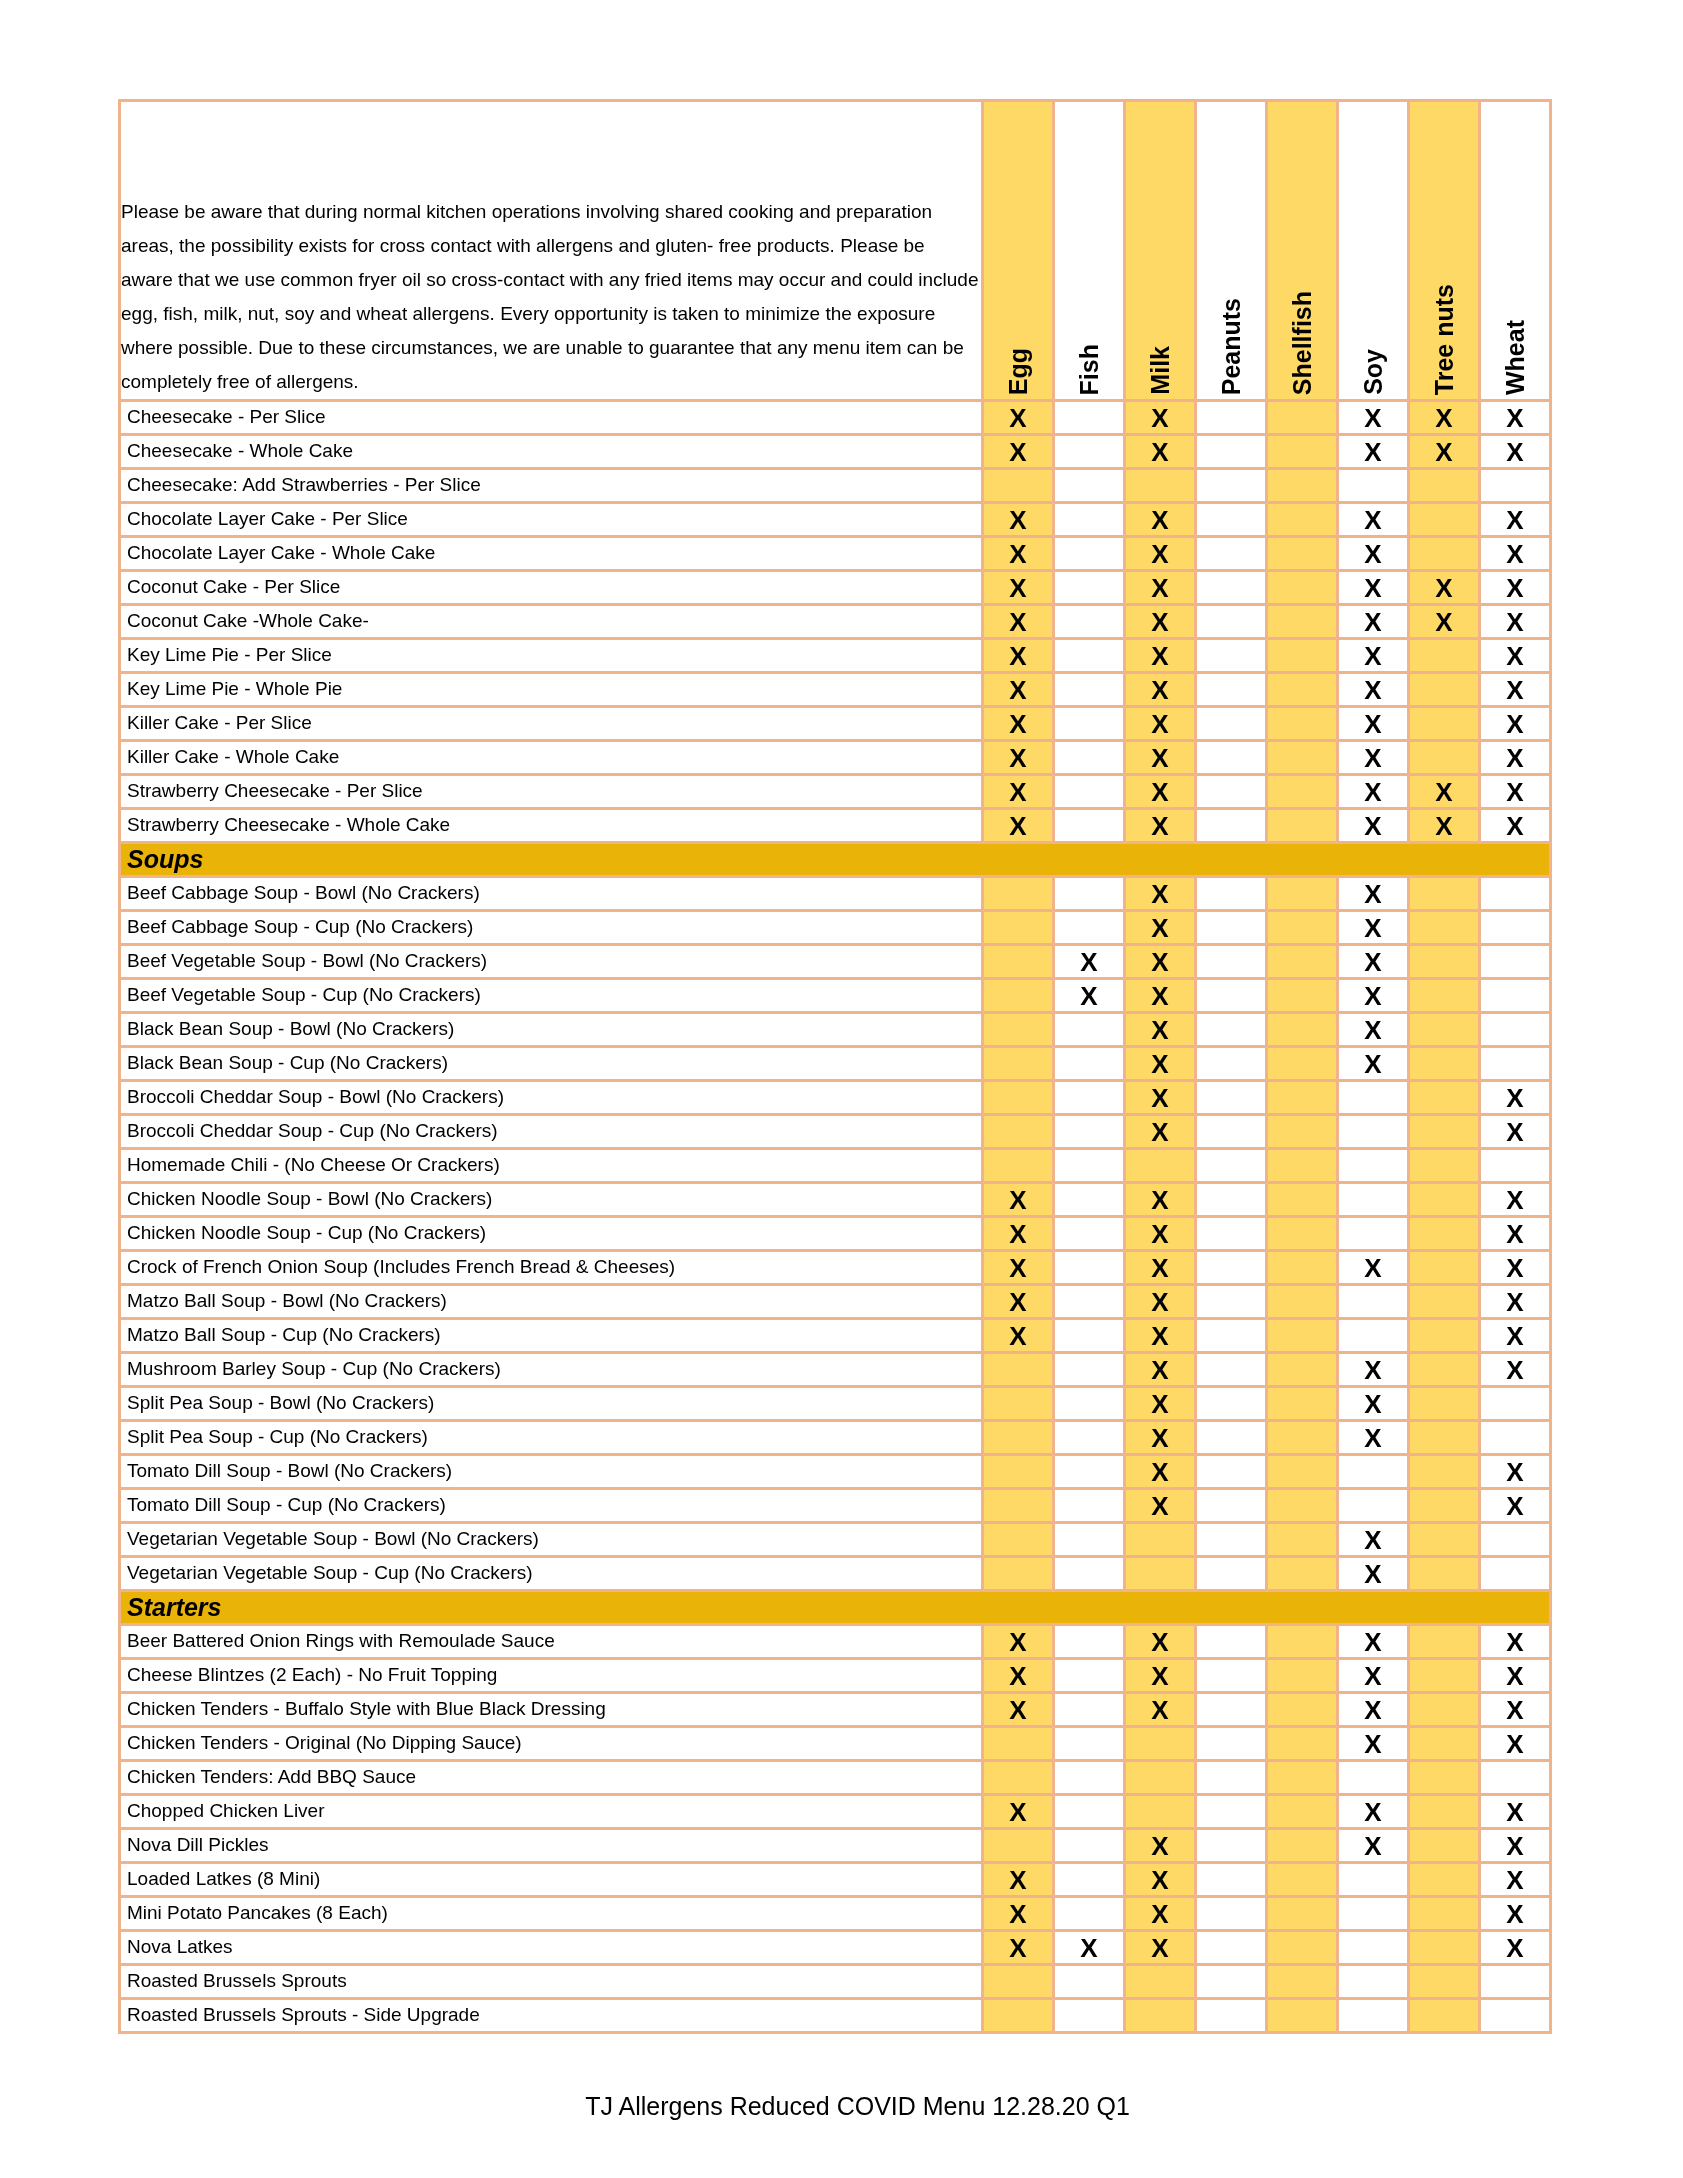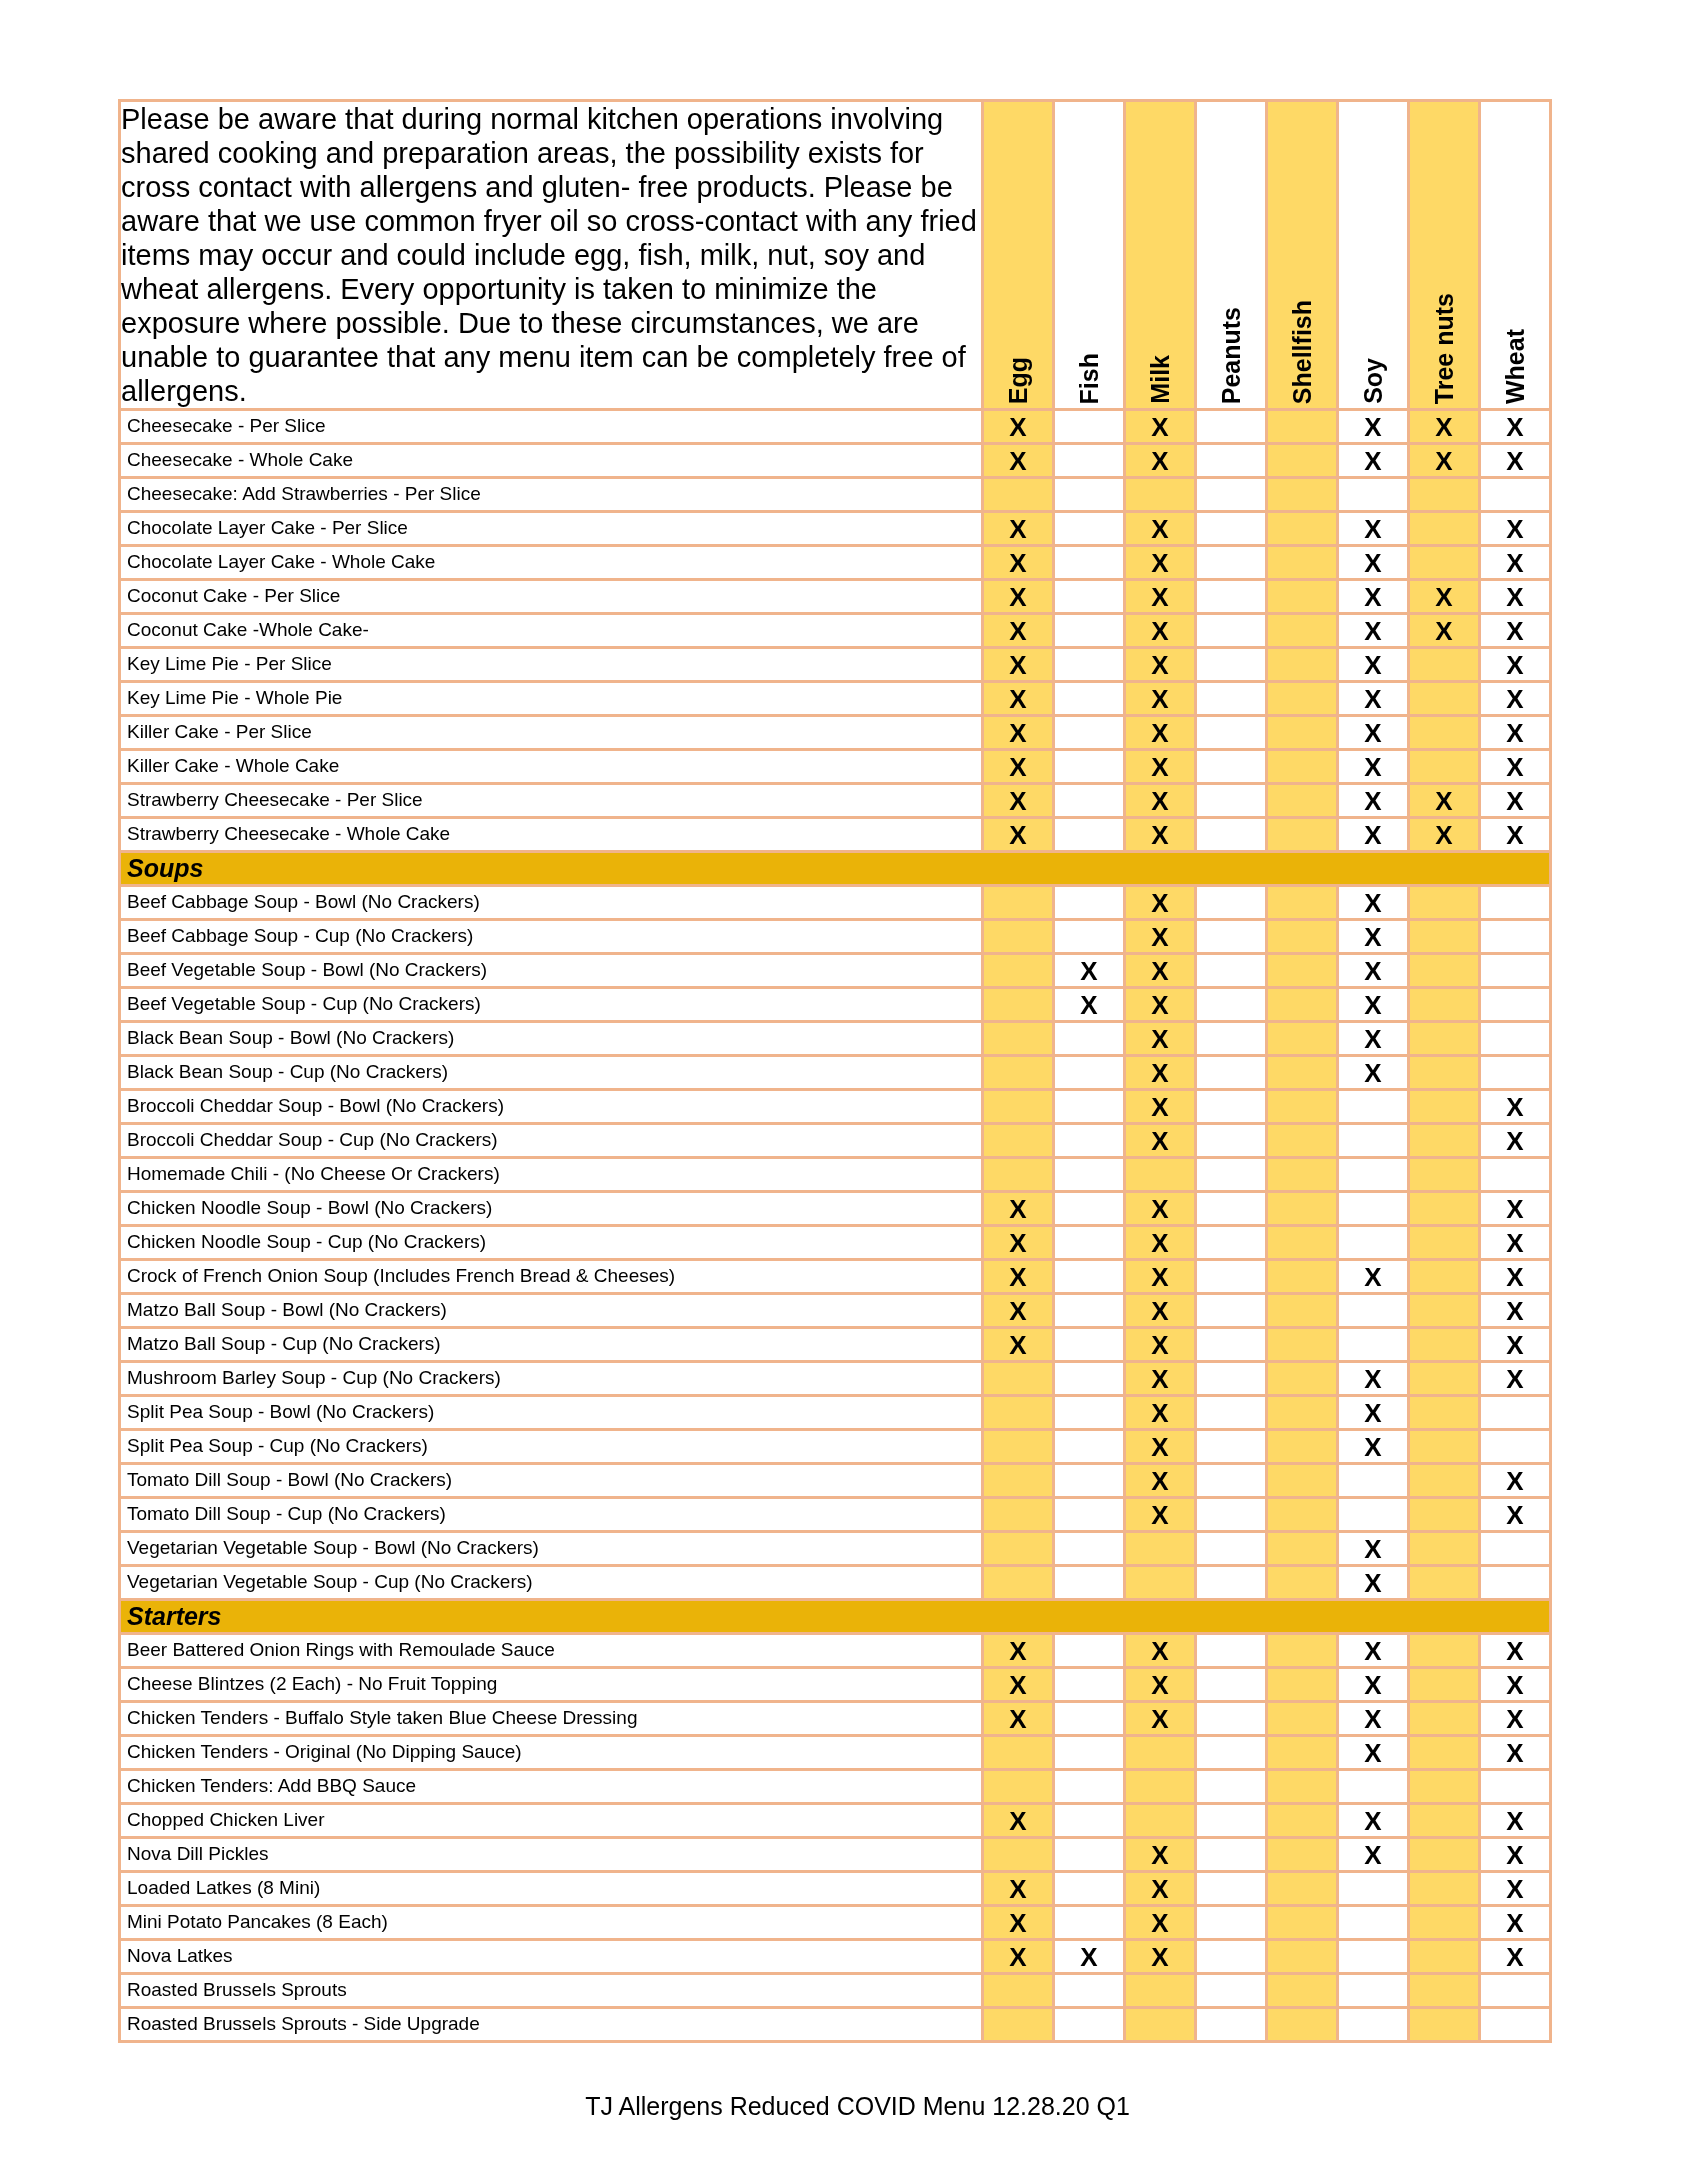--- a/index.html
+++ b/index.html
@@ -2,21 +2,21 @@
 <html><head>
 <meta charset="utf-8">
 <style>
   html, body { margin:0; padding:0; background:#ffffff; }
   body { width:1683px; height:2178px; position:relative; font-family:"Liberation Sans", sans-serif; color:#000; overflow:hidden; }
   .watermark { position:absolute; left:436px; top:40px; width:891px; height:2079px; pointer-events:none; z-index:0; }
   table.allergen { position:absolute; left:118px; top:99px; border-collapse:collapse; z-index:1; table-layout:fixed; }
   table.allergen td, table.allergen th { border:3px solid #f0b48c; padding:0; }
   col.name { width:863px; }
   col.al { width:71px; }
-  th.disclaimer { height:297px; text-align:left; vertical-align:bottom; font-weight:normal; font-size:29px; line-height:34px; padding:0 8px 2px 6px; }
+  th.disclaimer { height:297px; text-align:left; vertical-align:bottom; font-weight:normal; font-size:19px; line-height:34px; padding:0 8px 2px 6px; }
   th.alh { height:297px; vertical-align:bottom; padding-bottom:10px; }
   th.alh .rot { display:inline-block; writing-mode:vertical-rl; transform:rotate(180deg); font-weight:bold; font-size:25px; white-space:nowrap; }
   .y { background:#fed966; }
   .w { background:#ffffff; }
   tr.item td { height:28px; }
   tr.item td.name { font-size:19px; line-height:28px; padding:1px 6px 2px 6px; white-space:nowrap; background:transparent; }
   tr.item td.mark { text-align:center; font-weight:bold; font-size:26px; line-height:28px; }
   tr.section td { background:#eab308; font-weight:bold; font-style:italic; font-size:25px; line-height:28px; padding:1px 6px 2px 6px; height:28px; }
   .footer { position:absolute; left:16px; width:1683px; top:2052px; text-align:center; font-size:25px; z-index:1;margin-top:40px; }
 </style>
@@ -447,21 +447,21 @@
         <td class="mark y">X</td>
         <td class="mark w"></td>
         <td class="mark y">X</td>
         <td class="mark w"></td>
         <td class="mark y"></td>
         <td class="mark w">X</td>
         <td class="mark y"></td>
         <td class="mark w">X</td>
       </tr>
       <tr class="item">
-        <td class="name">Chicken Tenders - Buffalo Style taken Blue Cheese Dressing</td>
+        <td class="name">Chicken Tenders - Buffalo Style with Blue Black Dressing</td>
         <td class="mark y">X</td>
         <td class="mark w"></td>
         <td class="mark y">X</td>
         <td class="mark w"></td>
         <td class="mark y"></td>
         <td class="mark w">X</td>
         <td class="mark y"></td>
         <td class="mark w">X</td>
       </tr>
       <tr class="item">

